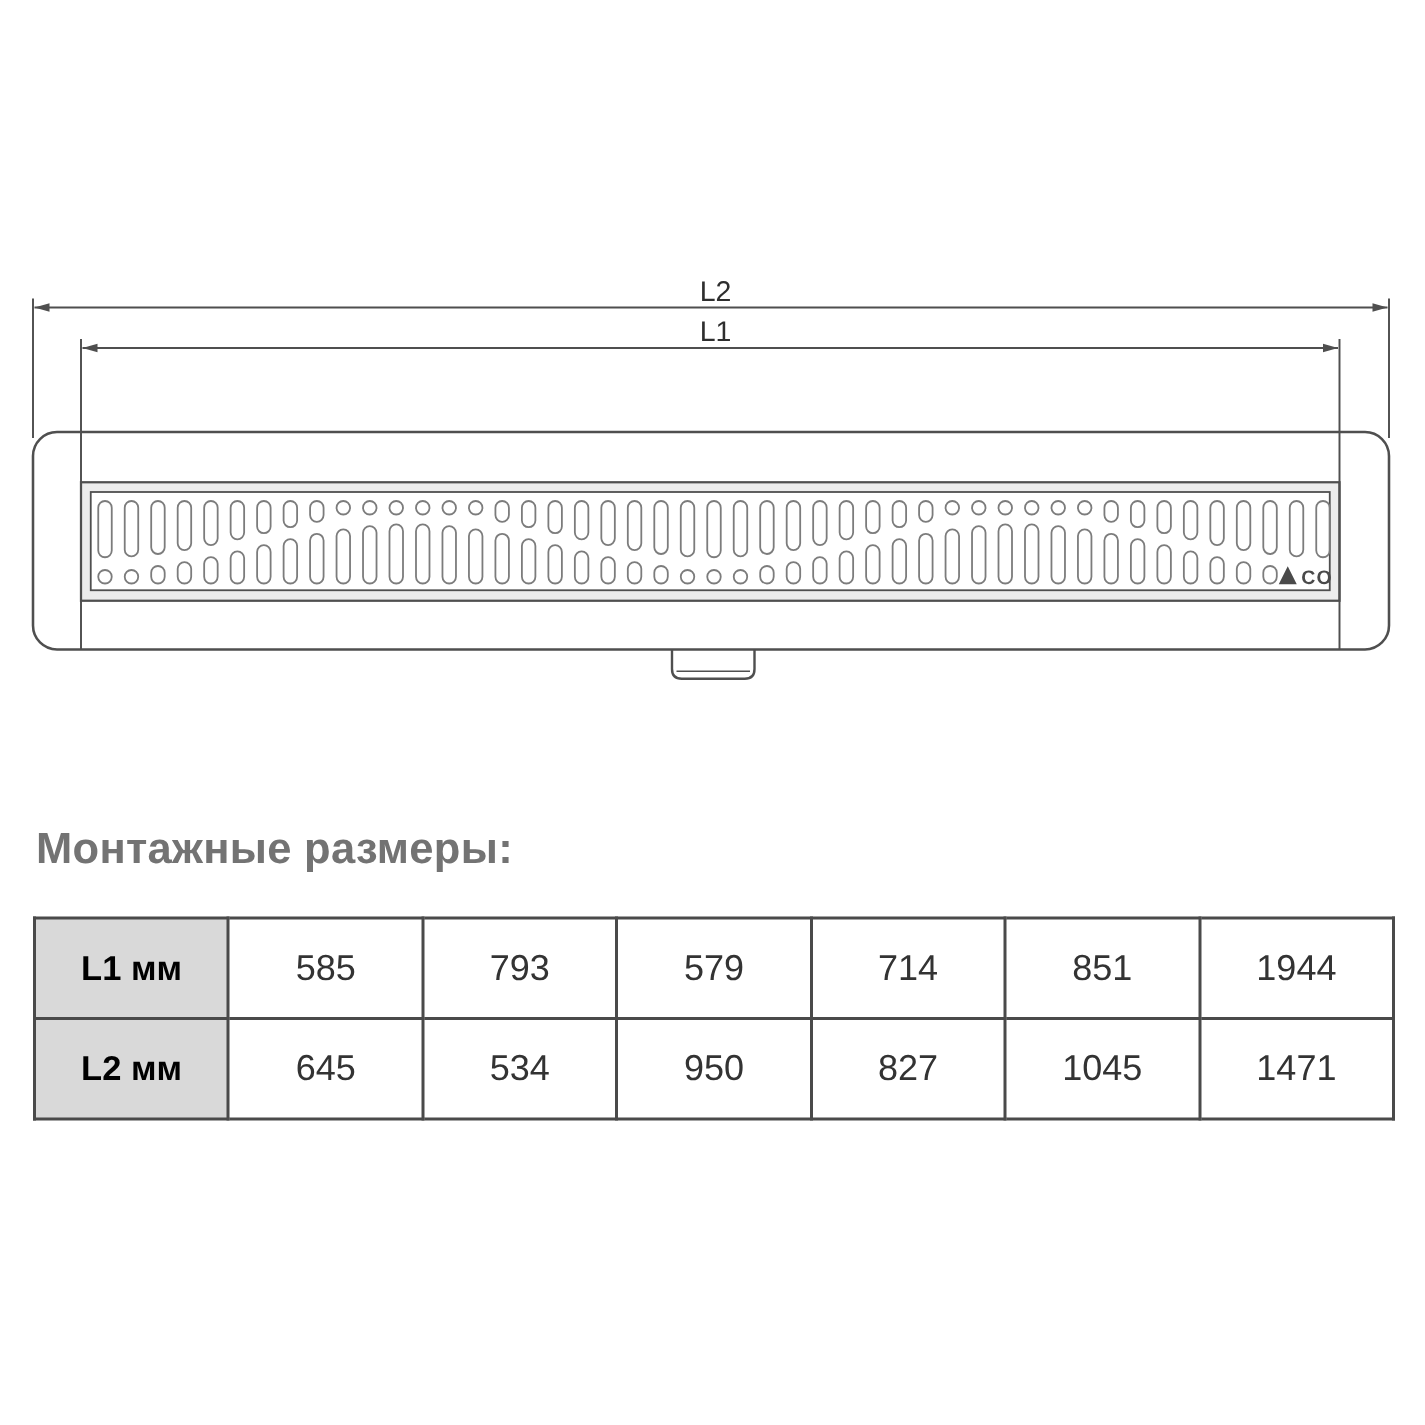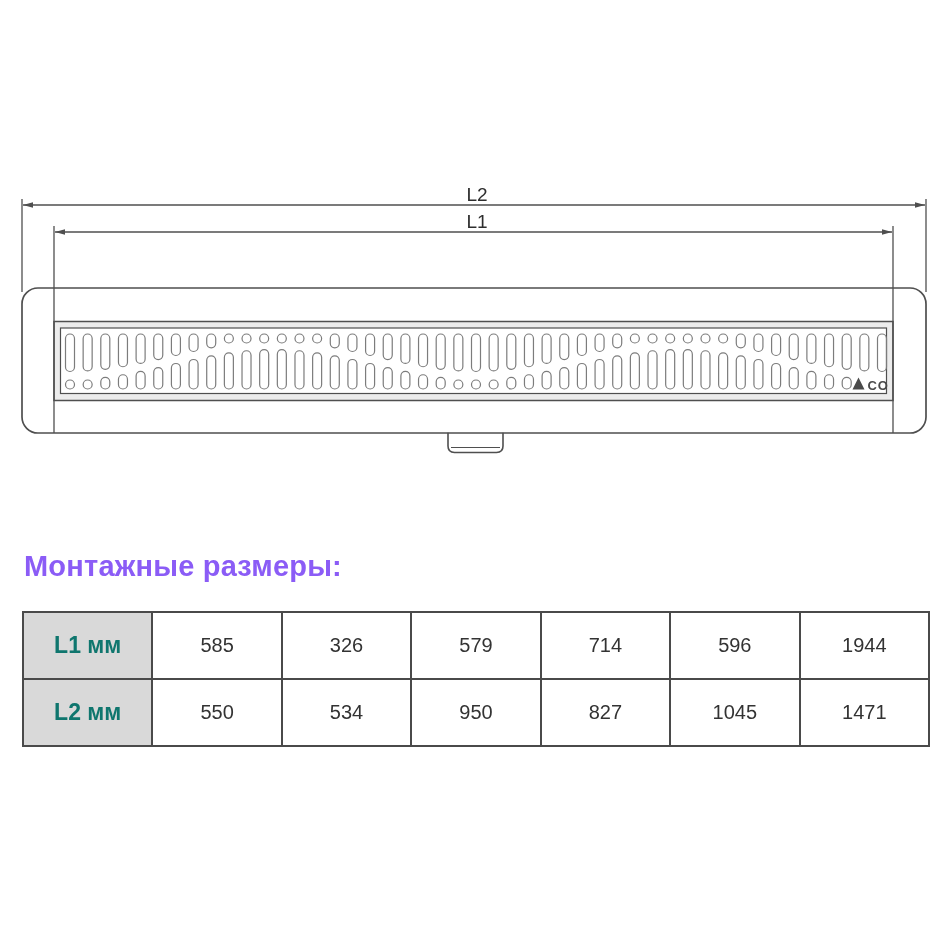--- a/index.html
+++ b/index.html
@@ -20,21 +20,21 @@
     left: 0;
     top: 0;
   }
   .section-title {
     position: absolute;
     left: 24px;
     top: 550px;
     margin: 0;
     font-size: 29px;
     font-weight: bold;
-    color: #8b5cf6;
+    color: #737373;
     letter-spacing: 0.2px;
   }
   table.dims {
     position: absolute;
     left: 22px;
     top: 611px;
     width: 908px;
     border-collapse: collapse;
     table-layout: fixed;
   }
@@ -42,25 +42,25 @@
     border: 2px solid #4a4a4a;
     height: 65px;
     text-align: center;
     vertical-align: middle;
     padding: 0;
   }
   table.dims th {
     background: #d9d9d9;
     font-size: 23px;
     font-weight: bold;
-    color: #0f766e;
+    color: #000000;
   }
   table.dims td {
     background: #ffffff;
-    font-size: 20px;
+    font-size: 24px;
     font-weight: 400;
     color: #333333;
   }
 </style>
 </head>
 <body>
 
 <div class="page">
 
   <svg id="drawing" width="950" height="530" viewBox="0 0 950 530">
@@ -191,29 +191,29 @@
       </g>
     </svg>
 
   <h2 class="section-title">Монтажные размеры:</h2>
 
   <table class="dims">
     <tbody>
         <tr>
       <th>L1 мм</th>
       <td>585</td>
-      <td>326</td>
+      <td>793</td>
       <td>579</td>
       <td>714</td>
-      <td>596</td>
+      <td>851</td>
       <td>1944</td>
     </tr>
     <tr>
       <th>L2 мм</th>
-      <td>550</td>
+      <td>645</td>
       <td>534</td>
       <td>950</td>
       <td>827</td>
       <td>1045</td>
       <td>1471</td>
     </tr>
   </tbody>
     </table>
 </div>
 

